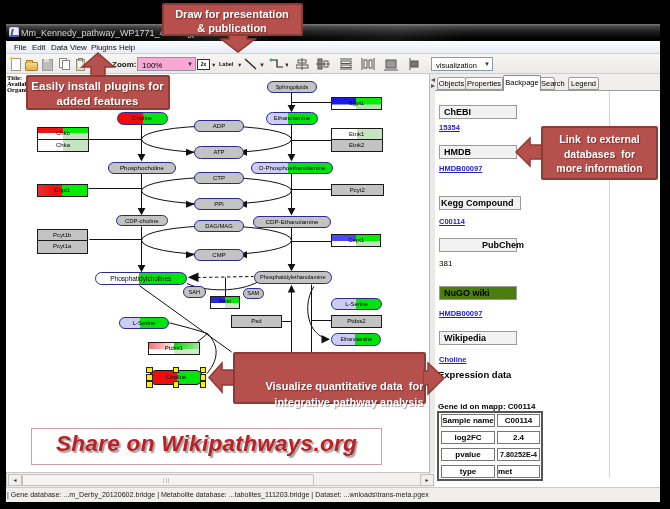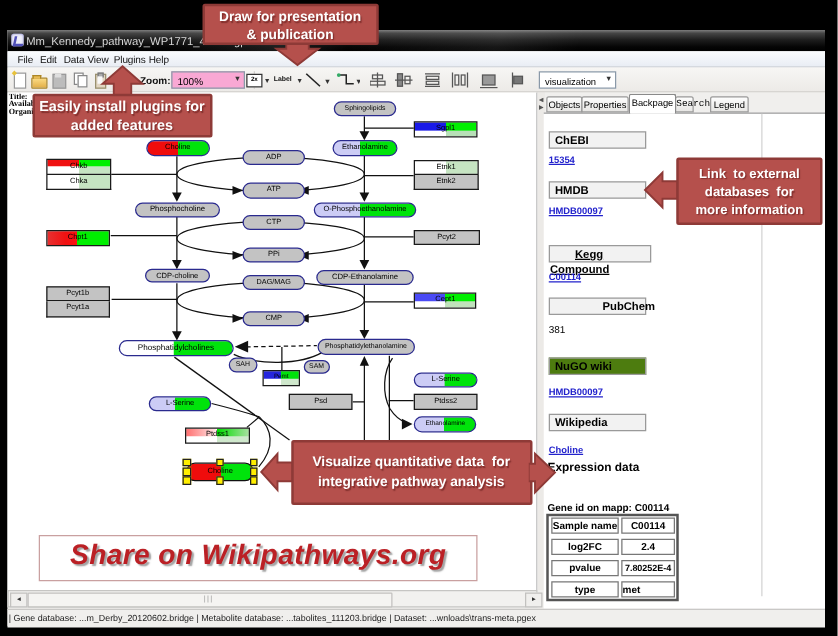--- a/index.html
+++ b/index.html
@@ -133,29 +133,29 @@
 <div class="abs" style="left:431px;top:84px;width:4px;height:4px;background:#555;clip-path:polygon(100% 50%,0 0,0 100%);"></div>
 
 <div class="abs" style="left:8px;top:474px;width:12px;height:10px;background:#f0efed;border:1px solid #c2c1bf;font-size:5px;text-align:center;line-height:10px;color:#333;">◄</div>
 <div class="abs" style="left:420px;top:474px;width:12px;height:10px;background:#f0efed;border:1px solid #c2c1bf;font-size:5px;text-align:center;line-height:10px;color:#333;">►</div>
 <div class="abs" style="left:22px;top:474px;width:290px;height:10px;background:#f5f4f2;border:1px solid #c2c1bf;border-radius:1px;">
   <span style="position:absolute;left:140px;top:2px;font-size:6px;color:#999;letter-spacing:1px;">|||</span>
 </div>
 
 <div class="abs" style="left:437px;top:77px;width:29px;height:13px;background:linear-gradient(#fdfdfd,#e7e6e4);border:1px solid #9b9b9b;box-sizing:border-box;border-radius:2px 2px 0 0;font-size:7.5px;text-align:center;line-height:12px;">Objects</div>
 <div class="abs" style="left:465px;top:77px;width:38px;height:13px;background:linear-gradient(#fdfdfd,#e7e6e4);border:1px solid #9b9b9b;box-sizing:border-box;border-radius:2px 2px 0 0;font-size:7.5px;text-align:center;line-height:12px;">Properties</div>
-<div class="abs" style="left:540px;top:77px;width:15px;height:13px;background:linear-gradient(#fdfdfd,#e7e6e4);border:1px solid #9b9b9b;box-sizing:border-box;border-radius:2px 2px 0 0;font-size:7.5px;text-align:right;line-height:12px;font-family:Liberation Mono, monospace;">Search</div>
+<div class="abs" style="left:540px;top:77px;width:15px;height:13px;background:linear-gradient(#fdfdfd,#e7e6e4);border:1px solid #9b9b9b;box-sizing:border-box;border-radius:2px 2px 0 0;font-size:7.5px;text-align:right;line-height:12px;">Search</div>
 <div class="abs" style="left:568px;top:77px;width:31px;height:13px;background:linear-gradient(#fdfdfd,#e7e6e4);border:1px solid #9b9b9b;box-sizing:border-box;border-radius:2px 2px 0 0;font-size:7.5px;text-align:center;line-height:12px;">Legend</div>
 <div class="abs" style="left:503px;top:75px;width:38px;height:16px;background:#fff;border:1px solid #8a8a8a;border-bottom:none;box-sizing:border-box;border-radius:2px 2px 0 0;font-size:7.5px;text-align:center;line-height:14px;z-index:3;">Backpage</div>
 
 <div class="abs" style="left:439px;top:105px;width:78px;height:14px;background:#f2f2f2;border:1px solid #9a9a9a;box-sizing:border-box;font-size:9px;font-weight:bold;line-height:12px;"><span style="margin-left:4px;">ChEBI</span></div>
 <div class="abs" style="left:439px;top:123px;font-size:7.5px;font-weight:bold;color:#2222cc;text-decoration:underline;">15354</div>
 <div class="abs" style="left:439px;top:145px;width:78px;height:14px;background:#f2f2f2;border:1px solid #9a9a9a;box-sizing:border-box;font-size:9px;font-weight:bold;line-height:12px;"><span style="margin-left:4px;">HMDB</span></div>
 <div class="abs" style="left:439px;top:164px;font-size:7.5px;font-weight:bold;color:#2222cc;text-decoration:underline;">HMDB00097</div>
-<div class="abs" style="left:439px;top:196px;width:82px;height:14px;background:#f2f2f2;border:1px solid #9a9a9a;box-sizing:border-box;font-size:9px;font-weight:bold;line-height:12px;"><span style="margin-left:20px;text-decoration:underline;">Kegg Compound</span></div>
+<div class="abs" style="left:439px;top:196px;width:82px;height:14px;background:#f2f2f2;border:1px solid #9a9a9a;box-sizing:border-box;font-size:9px;font-weight:bold;line-height:12px;"><span style="margin-left:1px;">Kegg Compound</span></div>
 <div class="abs" style="left:439px;top:217px;font-size:7.5px;font-weight:bold;color:#2222cc;text-decoration:underline;">C00114</div>
 <div class="abs" style="left:439px;top:238px;width:78px;height:14px;background:#f2f2f2;border:1px solid #9a9a9a;box-sizing:border-box;font-size:9px;font-weight:bold;line-height:12px;padding-left:38px;"><span style="margin-left:4px;">PubChem</span></div>
 <div class="abs" style="left:439px;top:259px;font-size:8px;color:#000;">381</div>
 <div class="abs" style="left:439px;top:286px;width:78px;height:14px;background:#4d7c0f;border:1px solid #9a9a9a;box-sizing:border-box;font-size:9px;font-weight:bold;line-height:12px;"><span style="margin-left:4px;">NuGO wiki</span></div>
 <div class="abs" style="left:439px;top:309px;font-size:7.5px;font-weight:bold;color:#2222cc;text-decoration:underline;">HMDB00097</div>
 <div class="abs" style="left:439px;top:331px;width:78px;height:14px;background:#f2f2f2;border:1px solid #9a9a9a;box-sizing:border-box;font-size:9px;font-weight:bold;line-height:12px;"><span style="margin-left:4px;">Wikipedia</span></div>
 <div class="abs" style="left:439px;top:355px;font-size:7.5px;font-weight:bold;color:#2222cc;text-decoration:underline;">Choline</div>
 <div class="abs" style="left:438px;top:369px;font-size:9.5px;font-weight:bold;color:#000;">Expression data</div>
 <div class="abs" style="left:438px;top:402px;font-size:8px;font-weight:bold;color:#000;">Gene id on mapp: C00114</div>
 
@@ -271,21 +271,21 @@
   <polygon points="14,1 32,1 32,6 40,6 23,19 6,6 14,6" fill="#b5504c" stroke="#8e3a37" stroke-width="1.5"></polygon>
 </svg>
 <div class="callout" style="left:25.5px;top:74.5px;width:144px;height:35px;font-size:11.5px;line-height:15px;padding-top:2px;z-index:50;">Easily install plugins for<br>added features</div>
 <svg class="abs" style="left:80px;top:51px;z-index:49;" width="36" height="26" viewBox="0 0 36 26">
   <polygon points="18,2 34,16 25,16 25,25 11,25 11,16 2,16" fill="#b5504c" stroke="#8e3a37" stroke-width="1.5"></polygon>
 </svg>
 <div class="callout" style="left:541px;top:126px;width:117px;height:54px;font-size:10.5px;line-height:14.5px;padding-top:4px;z-index:50;">Link&nbsp; to external<br>databases&nbsp; for<br>more information</div>
 <svg class="abs" style="left:514px;top:135px;z-index:49;" width="29" height="34" viewBox="0 0 29 34">
   <polygon points="2,17 16,3 16,10 28,10 28,24 16,24 16,31" fill="#b5504c" stroke="#8e3a37" stroke-width="1.5"></polygon>
 </svg>
-<div class="callout" style="left:232.5px;top:352px;width:193px;height:52px;font-size:11px;line-height:16px;padding-top:8px;z-index:50;">Visualize quantitative data&nbsp; for<br>integrative pathway analysis</div>
+<div class="callout" style="left:232.5px;top:352px;width:193px;height:52px;font-size:11px;line-height:16px;padding-top:24px;z-index:50;text-align:right;">Visualize quantitative data&nbsp; for<br>integrative pathway analysis</div>
 <svg class="abs" style="left:207px;top:360px;z-index:49;" width="28" height="35" viewBox="0 0 28 35">
   <polygon points="2,17.5 15,3 15,10 27,10 27,25 15,25 15,32" fill="#b5504c" stroke="#8e3a37" stroke-width="1.5"></polygon>
 </svg>
 <svg class="abs" style="left:423px;top:360px;z-index:51;" width="23" height="36" viewBox="0 0 23 36">
   <polygon points="0,11 5,11 5,3 21,18 5,34 5,25 0,25" fill="#b5504c" stroke="#8e3a37" stroke-width="1.5"></polygon>
 </svg>
 
 <div class="abs" style="left:31px;top:428px;width:349px;height:35px;background:#fff;border:1px solid #c9a0a0;z-index:50;"></div>
 <div class="abs" style="left:56px;top:431px;font-size:22.5px;font-weight:bold;font-style:italic;color:#bb2025;z-index:51;text-shadow:1.8px 1.8px 1.2px rgba(110,110,110,.65);letter-spacing:.3px;">Share on Wikipathways.org</div>
 

